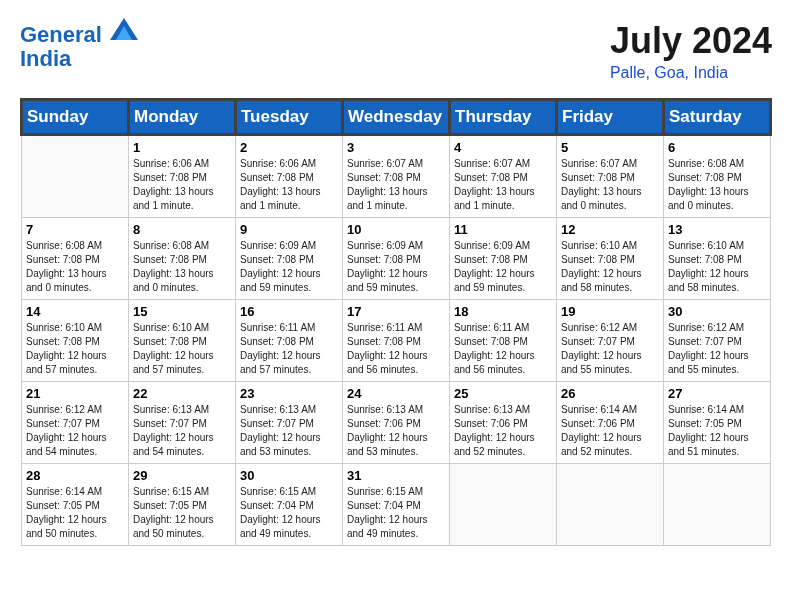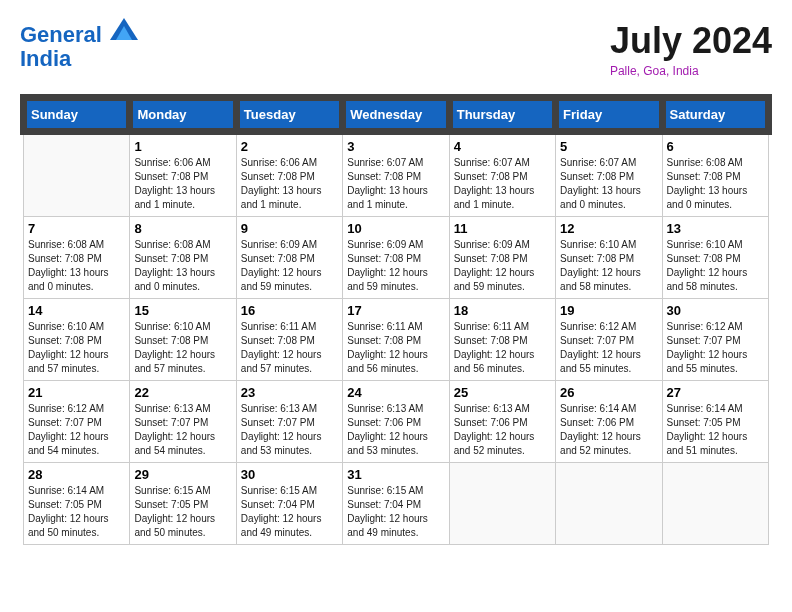--- a/index.html
+++ b/index.html
@@ -38,37 +38,37 @@
       top: -2px;
     }
     .title-block {
     }
     .main-title {
       font-size: 36px;
       font-weight: bold;
       color: #1a1a1a;
     }
     .subtitle {
-      font-size: 12px;
-      color: #a21caf;
+      font-size: 16px;
+      color: #1d4ed8;
       margin-top: 2px;
     }
     table {
       width: 100%;
       border-collapse: collapse;
       font-size: 11px;
     }
     thead tr th {
       background-color: #1565c0;
       color: #fff;
       padding: 6px 4px;
       text-align: left;
-      font-size: 13px;
+      font-size: 17px;
       font-weight: bold;
-      border: 7px solid #404040;
+      border: 3px solid #404040;
     }
     tbody tr td {
       border: 1px solid #ccc;
       vertical-align: top;
       padding: 4px 4px;
       min-height: 80px;
       width: calc(100% / 7);
     }
     .day-num {
       font-weight: bold;

